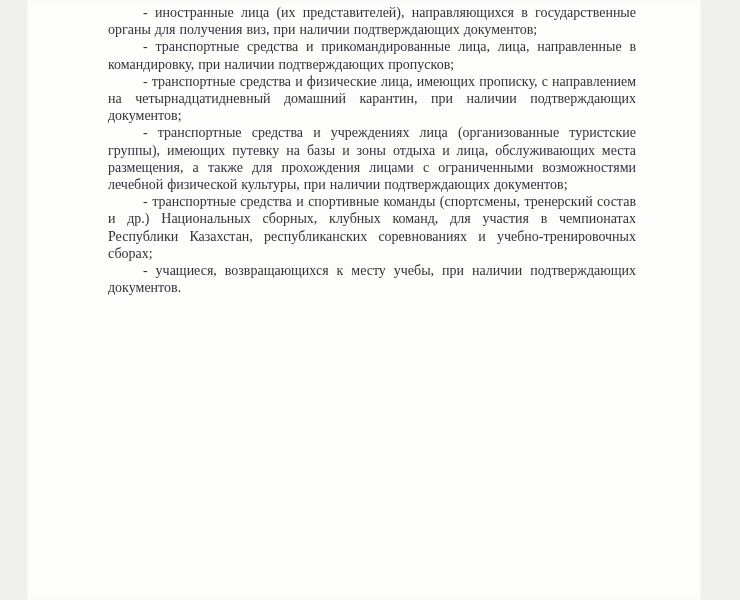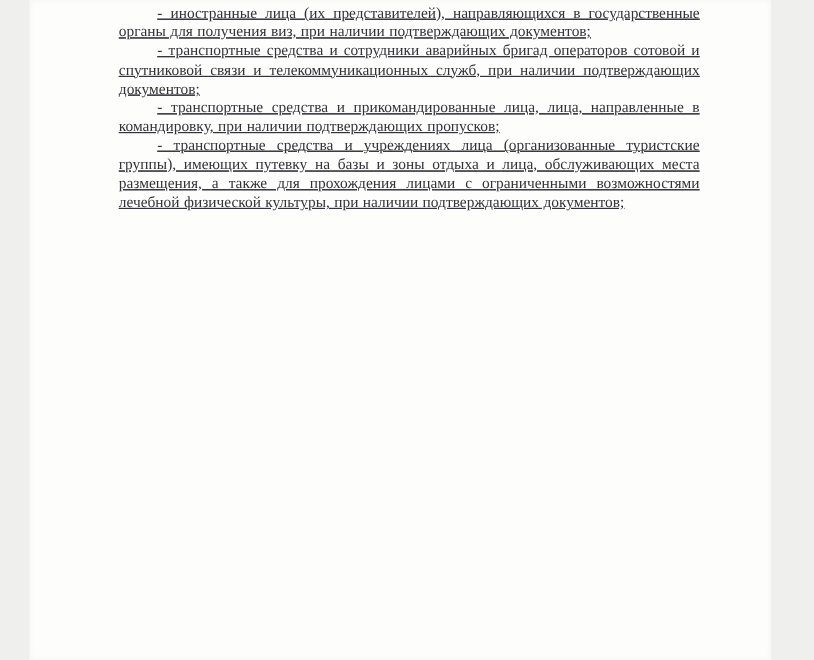--- a/index.html
+++ b/index.html
@@ -1,20 +1,20 @@
 <!DOCTYPE html>
 <html style="--bg: #eff0ed; --paper: #fdfdfb; --ink: #32323b;"><head>
 <meta charset="utf-8">
 <style>
   :root {
     --bg: #eff0ed;
     --paper: #fdfdfb;
     --ink: #32323b;
   }
-  * { margin: 0; padding: 0; box-sizing: border-box; text-decoration: underline; }
+  * { margin: 0; padding: 0; box-sizing: border-box; }
   html, body {
     width: 740px;
     height: 600px;
     overflow: hidden;
   }
   body {
     background: var(--bg);
     font-family: "Liberation Serif", "DejaVu Serif", serif;
   }
   .paper {
@@ -41,17 +41,19 @@
   .para {
     text-indent: 35px;
   }
 </style>
 </head>
 <body>
 
 <div class="paper">
   <div class="text-block">
     <p class="para">- иностранные лица (их представителей), направляющихся в государственные органы для получения виз, при наличии подтверждающих документов;</p>
-    <p class="para">- транспортные средства и сотрудники аварийных бригад операторов сотовой и спутниковой связи и телекоммуникационных служб, при наличии подтверждающих документов;</p>
     <p class="para">- транспортные средства и прикомандированные лица, лица, направленные в командировку, при наличии подтверждающих пропусков;</p>
+    <p class="para">- транспортные средства и физические лица, имеющих прописку, с направлением на четырнадцатидневный домашний карантин, при наличии подтверждающих документов;</p>
     <p class="para">- транспортные средства и учреждениях лица (организованные туристские группы), имеющих путевку на базы и зоны отдыха и лица, обслуживающих места размещения, а также для прохождения лицами с ограниченными возможностями лечебной физической культуры, при наличии подтверждающих документов;</p>
+    <p class="para">- транспортные средства и спортивные команды (спортсмены, тренерский состав и др.) Национальных сборных, клубных команд, для участия в чемпионатах Республики Казахстан, республиканских соревнованиях и учебно-тренировочных сборах;</p>
+    <p class="para">- учащиеся, возвращающихся к месту учебы, при наличии подтверждающих документов.</p>
   </div>
 </div>
 
 </body></html>

